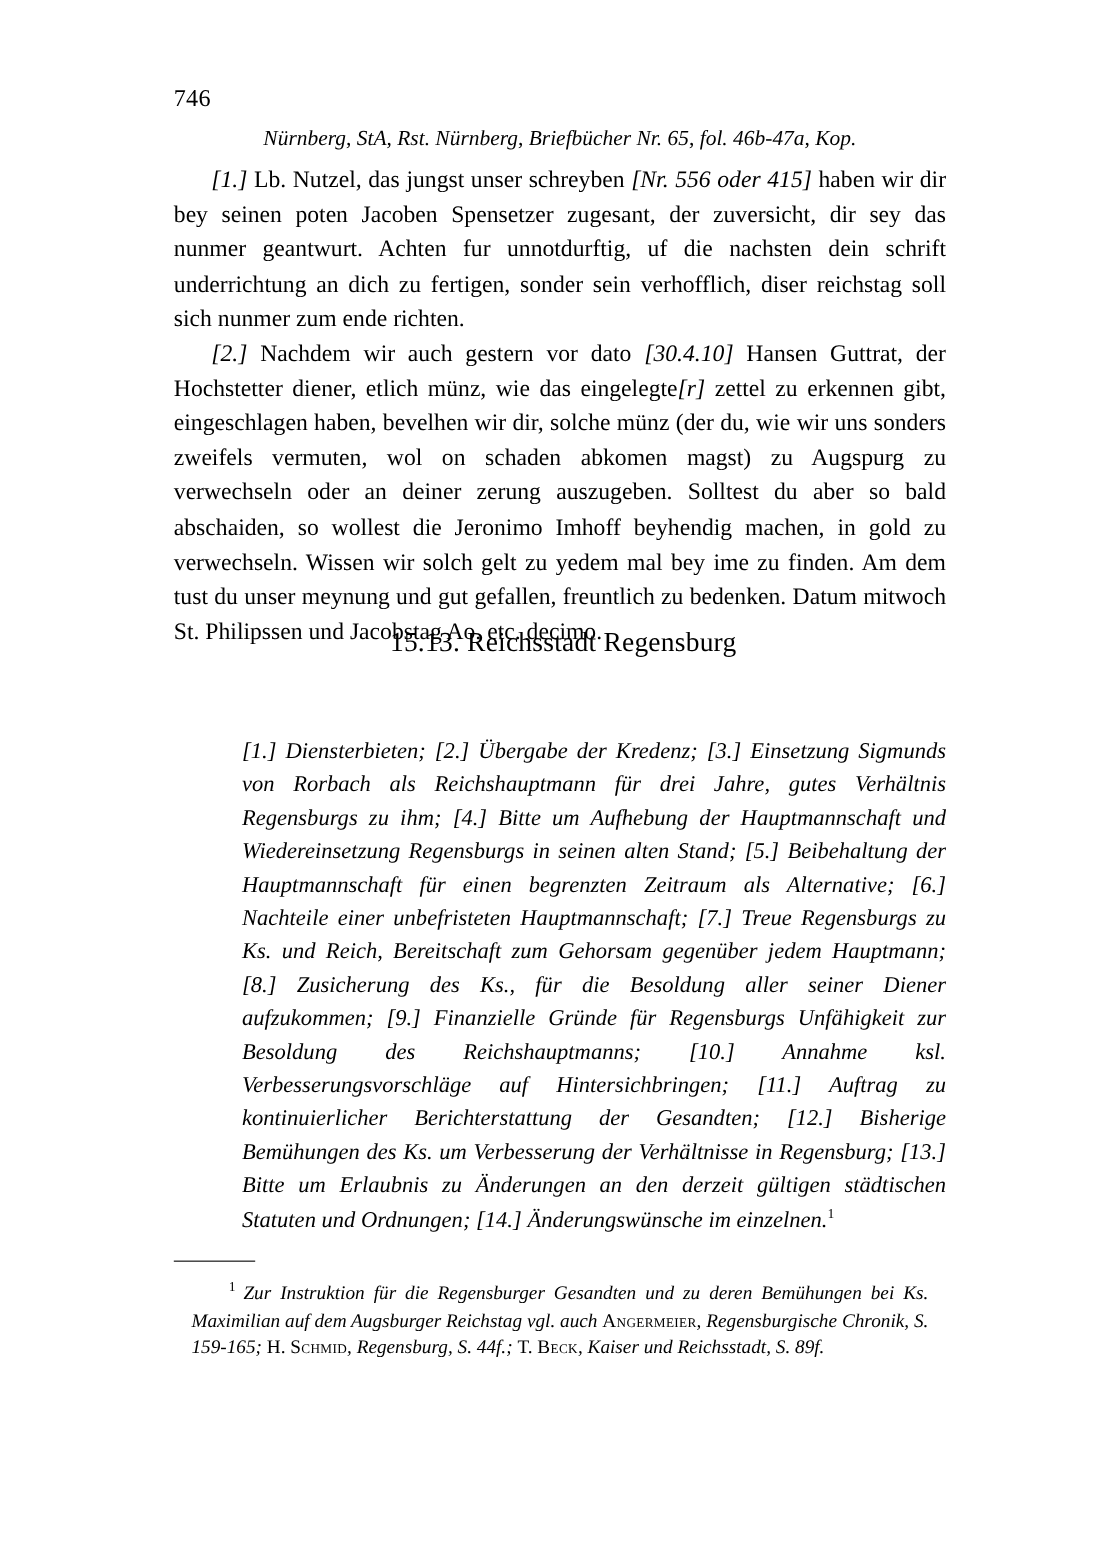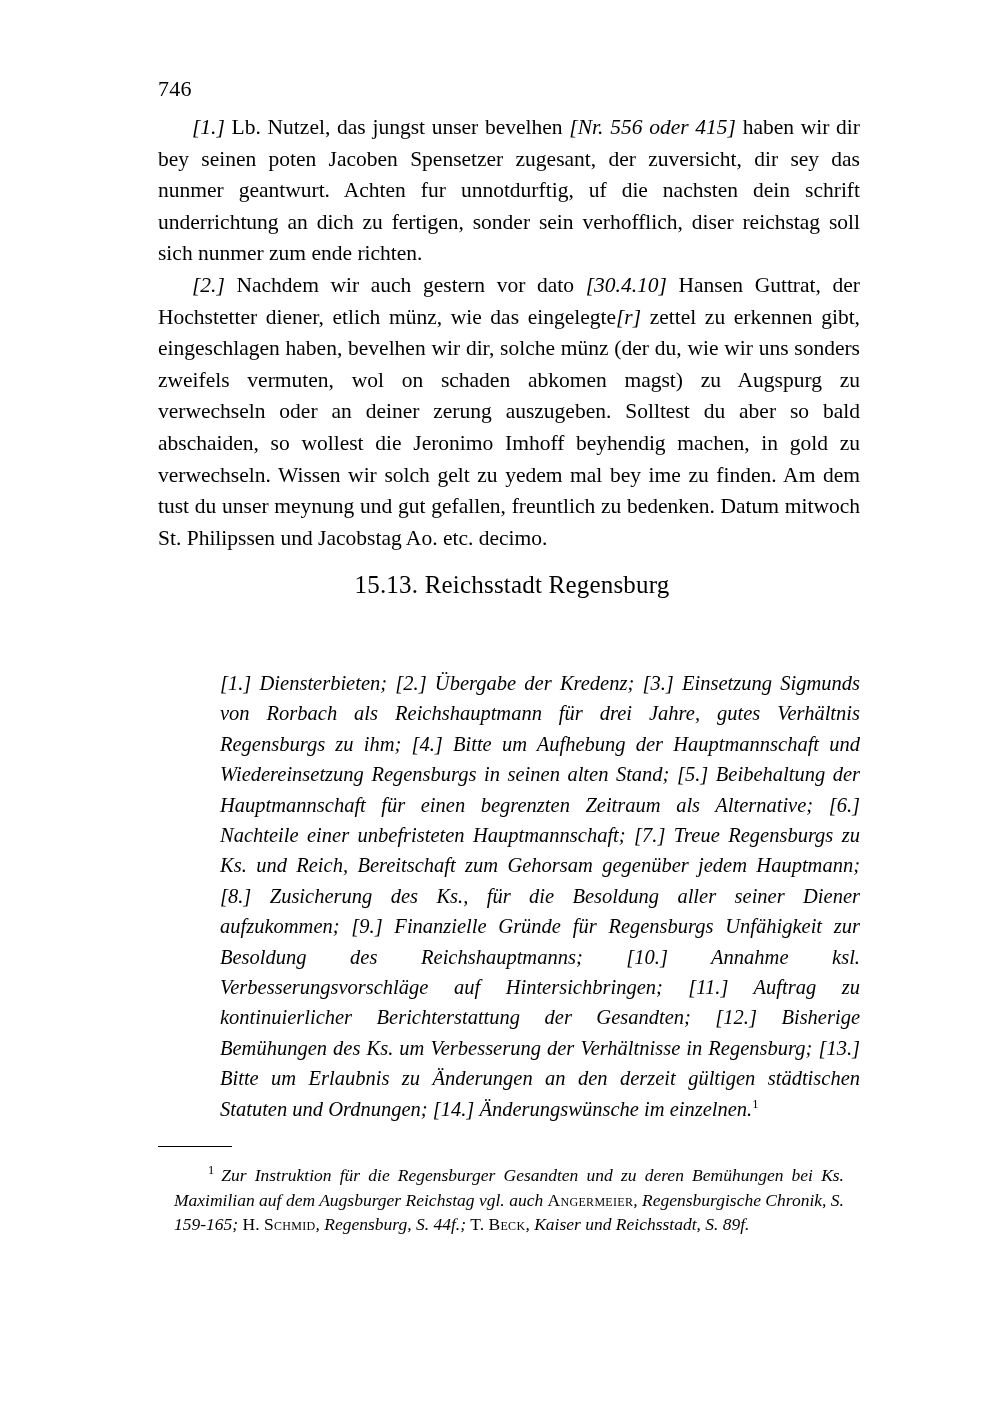--- a/index.html
+++ b/index.html
@@ -173,23 +173,24 @@
 <body>
 
 <div class="page">
 
   <div class="running-head">
     <span class="folio">746</span>
   </div>
 
   <div class="col">
 
+    <div class="source-line">Nürnberg, StA, Rst. Nürnberg, Briefbücher Nr. 65, fol. 46b-47a, Kop.</div>
 
     <p class="body indent">
-      <i>[1.]</i><span> Lb. Nutzel, das jungst unser bevelhen </span><i>[Nr. 556 oder 415]</i><span> haben wir dir bey seinen poten Jacoben Spensetzer zugesant, der zuversicht, dir sey das nunmer geantwurt. Achten fur unnotdurftig, uf die nachsten dein schrift underrichtung an dich zu fertigen, sonder sein verhofflich, diser reichstag soll sich nunmer zum ende richten.</span>
+      <i>[1.]</i><span> Lb. Nutzel, das jungst unser schreyben </span><i>[Nr. 556 oder 415]</i><span> haben wir dir bey seinen poten Jacoben Spensetzer zugesant, der zuversicht, dir sey das nunmer geantwurt. Achten fur unnotdurftig, uf die nachsten dein schrift underrichtung an dich zu fertigen, sonder sein verhofflich, diser reichstag soll sich nunmer zum ende richten.</span>
     </p>
 
     <p class="body indent">
       <i>[2.]</i><span> Nachdem wir auch gestern vor dato </span><i>[30.4.10]</i><span> Hansen Guttrat, der Hochstetter diener, etlich münz, wie das eingelegte</span><i>[r]</i><span> zettel zu erkennen gibt, eingeschlagen haben, bevelhen wir dir, solche münz (der du, wie wir uns sonders zweifels vermuten, wol on schaden abkomen magst) zu Augspurg zu verwechseln oder an deiner zerung auszugeben. Solltest du aber so bald abschaiden, so wollest die Jeronimo Imhoff beyhendig machen, in gold zu verwechseln. Wissen wir solch gelt zu yedem mal bey ime zu finden. Am dem tust du unser meynung und gut gefallen, freuntlich zu bedenken. Datum mitwoch St. Philipssen und Jacobstag Ao. etc. decimo.</span>
     </p>
 
   </div>
 
   <div class="section-heading">15.13. Reichsstadt Regensburg</div>
 

